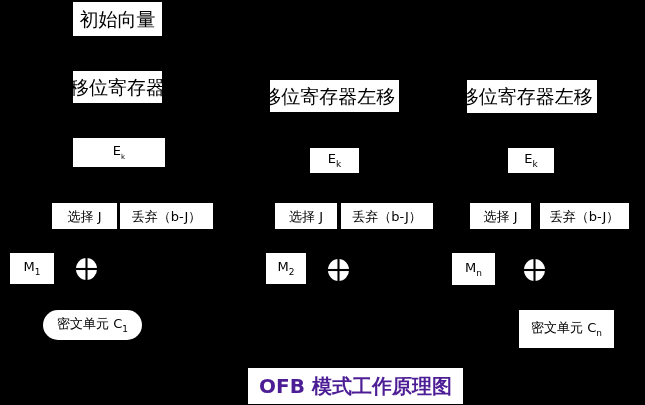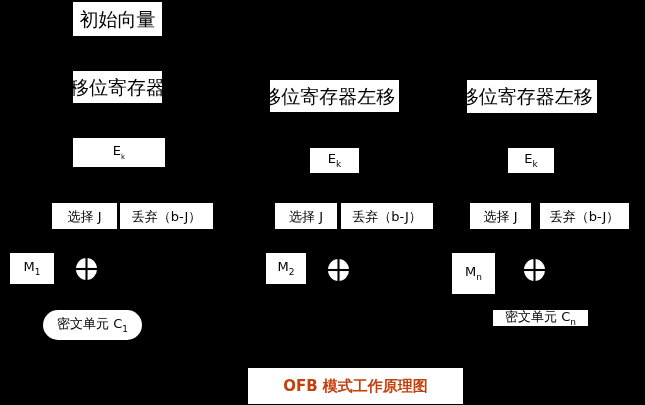--- a/index.html
+++ b/index.html
@@ -33,25 +33,25 @@
     transform: translateY(2px);
   }
   .small-sub sub { font-size: 7px; }
   .xor {
     position: absolute;
     display: block;
   }
   .title-box {
     position: absolute;
     background: #ffffff;
-    color: #c2410c;
+    color: #4c1d95;
     display: flex;
     align-items: center;
     justify-content: center;
-    font-size: 15px;
+    font-size: 20px;
     font-weight: bold;
     box-sizing: border-box;
   }
 
   
   #iv1     { left: 73px;  top: 2px;   width: 89px;  height: 34px; }
   #shift1  { left: 73px;  top: 71px;  width: 89px;  height: 32px; }
   #ek1     { left: 73px;  top: 138px; width: 92px;  height: 29px; font-size: 13px; }
   #sel1    { left: 52px;  top: 203px; width: 65px;  height: 26px; font-size: 13px; }
   #dis1    { left: 120px; top: 203px; width: 93px;  height: 26px; font-size: 13px; }
@@ -66,23 +66,23 @@
   #dis2    { left: 341px; top: 203px; width: 92px;  height: 26px; font-size: 13px; }
   #m2      { left: 257px; top: 253px; width: 40px;  height: 31px; font-size: 13px; margin-left: 9px; }
   #xor2    { left: 327px; top: 258px; width: 23px;  height: 24px; }
   #cu2     { left: 295px; top: 311px; width: 97px;  height: 29px; font-size: 13px; }
 
   
   #shift3  { left: 467px; top: 80px;  width: 130px; height: 33px; }
   #ek3     { left: 508px; top: 148px; width: 46px;  height: 25px; font-size: 13px; }
   #sel3    { left: 470px; top: 203px; width: 61px;  height: 26px; font-size: 13px; }
   #dis3    { left: 540px; top: 203px; width: 89px;  height: 26px; font-size: 13px; }
-  #m3      { left: 452px; top: 253px; width: 43px;  height: 41px; font-size: 13px; }
+  #m3      { left: 452px; top: 253px; width: 43px;  height: 32px; font-size: 13px; }
   #xor3    { left: 523px; top: 258px; width: 23px;  height: 24px; }
-  #cu3     { left: 493px; top: 310px; width: 95px;  height: 16px; font-size: 13px; text-align: right; }
+  #cu3     { left: 519px; top: 310px; width: 95px;  height: 38px; font-size: 13px; text-align: right; }
 
   #title   { left: 248px; top: 368px; width: 215px; height: 36px; }
 </style>
 </head>
 <body>
 
 <div class="stage">
 
   <div class="box" id="iv1">
     <span>初始向量</span>

